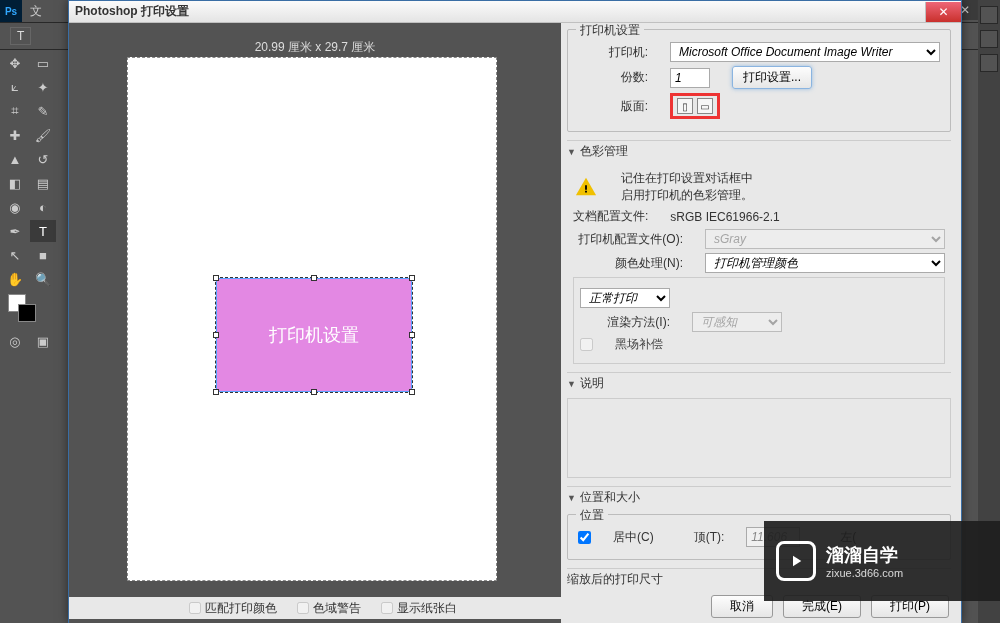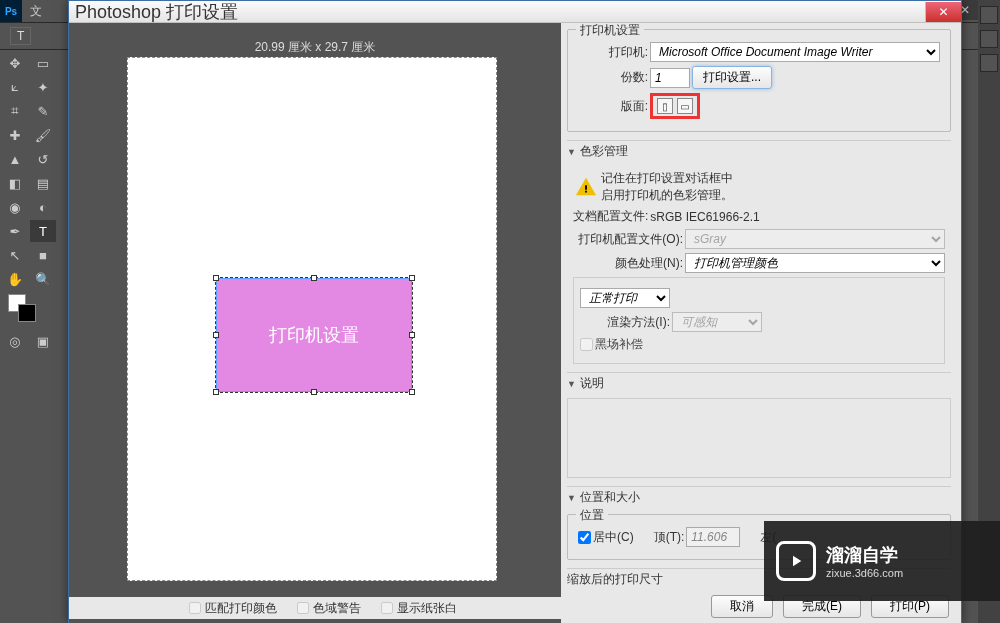--- a/index.html
+++ b/index.html
@@ -22,21 +22,21 @@
 
 
 .ps-right-strip { position: absolute; right: 0; top: 0; width: 22px; height: 623px; background: #424242; }
 .ps-right-strip .dock-btn { width: 18px; height: 18px; margin: 6px auto; background: #535353; border: 1px solid #282828; }
 .ps-w-controls { position: absolute; right: 22px; top: 0; display: flex; }
 .ps-w-controls .wbtn { width: 26px; height: 20px; background: #3b3b3b; color: #ccc; font-size: 12px; display: flex; align-items: center; justify-content: center; }
 
 
 .dialog-frame { position: absolute; left: 68px; top: 0; width: 894px; height: 623px; background: #e8e8e8; border: 1px solid #3a6ea5; box-shadow: 0 0 10px rgba(0,0,0,.5); }
 .dialog-titlebar { height: 22px; background: linear-gradient(#fbfbfb, #e4e4e4); display: flex; align-items: center; justify-content: space-between; padding-left: 6px; border-bottom: 1px solid #c0c0c0; }
-.dialog-title { font-size: 18px; color: #333; }
+.dialog-title { font-size: 12px; color: #333; font-weight: bold; }
 .dialog-wincontrols { display: flex; }
 .dialog-wincontrols .dbtn { width: 36px; height: 20px; display: flex; align-items: center; justify-content: center; background: linear-gradient(#f2f2f2,#d7d7d7); border-left: 1px solid #c0c0c0; font-size: 12px; }
 .dialog-wincontrols .dbtn.close { background: linear-gradient(#e67,#c9302c); color: #fff; }
 
 .dialog-body { display: flex; height: 600px; }
 
 
 .preview-col { width: 492px; background: #535353; position: relative; }
 .preview-ruler { position: absolute; top: 16px; left: 50%; transform: translateX(-50%); color: #ddd; font-size: 12px; }
 .preview-canvas { position: absolute; left: 58px; top: 34px; width: 370px; height: 524px; background: #fff; border: 1px dashed #888; }
@@ -50,21 +50,21 @@
 .h-mr { right: -4px; top: 50%; transform: translateY(-50%); }
 
 .preview-footer { position: absolute; bottom: 4px; left: 0; width: 100%; height: 22px; background: #e8e8e8; display: flex; align-items: center; justify-content: center; gap: 20px; font-size: 12px; color: #333; padding-left: 16px; }
 .preview-footer label { display: flex; align-items: center; gap: 4px; }
 .preview-footer input[type=checkbox] { width: 12px; height: 12px; }
 
 
 .settings-col { flex: 1; background: #e8e8e8; padding: 6px 10px 0 6px; font-size: 12px; color: #333; overflow: hidden; }
 .group { border: 1px solid #bcbcbc; border-radius: 2px; padding: 8px 10px 8px; margin-bottom: 8px; position: relative; }
 .group-title { position: absolute; top: -8px; left: 8px; background: #e8e8e8; padding: 0 4px; font-size: 12px; }
-.row { display: flex; align-items: center; margin: 4px 0; gap: 2px; }
+.row { display: flex; align-items: center; margin: 4px 0; gap: 22px; }
 .row .lbl { text-align: right; }
 select, input[type=text] { font-size: 12px; border: 1px solid #aaa; background: #fff; height: 20px; padding: 0 4px; font-style: italic; }
 select.disabled, input.disabled { background: #f0f0f0; color: #888; }
 .btn { background: linear-gradient(#fdfdfd,#e6e6e6); border: 1px solid #8ab4e0; border-radius: 3px; padding: 2px 10px; font-size: 12px; box-shadow: 0 0 4px rgba(100,160,220,.6); }
 .orient-wrap { display: inline-flex; border: 3px solid #e33; padding: 2px 4px; gap: 4px; align-items: center; }
 .orient-ico { width: 16px; height: 16px; border: 1px solid #888; background: #f7f7f7; display: flex; align-items: center; justify-content: center; font-size: 10px; }
 
 .section-head { display: flex; align-items: center; gap: 4px; padding: 2px 0; cursor: default; border-top: 1px solid #ccc; }
 .section-head .tri { font-size: 9px; color: #555; }
 .warn-icon { width: 26px; height: 26px; display: inline-flex; align-items: center; justify-content: center; font-size: 18px; }

